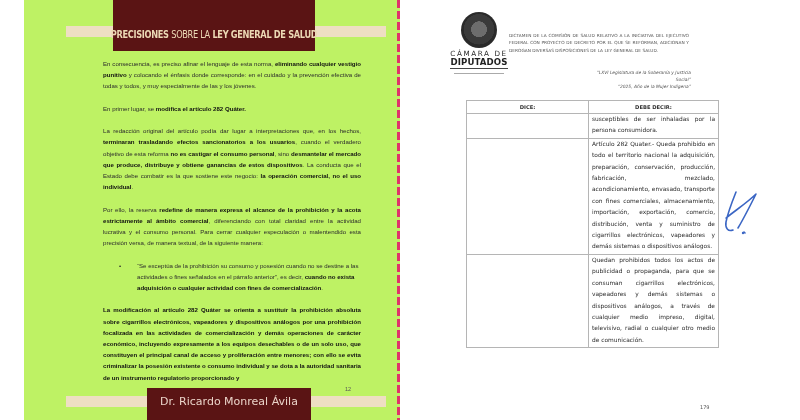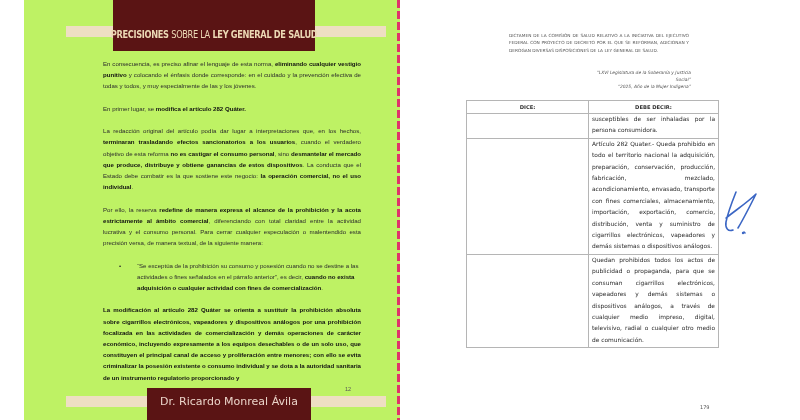--- a/index.html
+++ b/index.html
@@ -87,20 +87,27 @@
   <div class="page-num-l">12</div>
   <div class="ftr-band"></div>
   <div class="ftr-box">
     <span class="ftr-name">Dr. Ricardo Monreal Ávila</span>
   </div>
 </div>
 
 <div class="divider"></div>
 
 <div class="right-page">
+  <div class="logo">
+    <div class="logo-seal"></div>
+    <div class="logo-l1">CÁMARA DE</div>
+    <div class="logo-l2">DIPUTADOS</div>
+    <div class="logo-l3"></div>
+    <div class="logo-l4"></div>
+  </div>
 
   <div class="dictamen">Dictamen de la Comisión de Salud relativo a la iniciativa del Ejecutivo Federal con proyecto de decreto por el que se reforman, adicionan y derogan diversas disposiciones de la Ley General de Salud.</div>
   <div class="quotes">
     <div>“LXVI Legislatura de la Soberanía y Justicia Social”</div>
     <div>“2025, Año de la Mujer Indígena”</div>
   </div>
 
   <table class="cmp">
     <colgroup>
         <col class="col-a">

